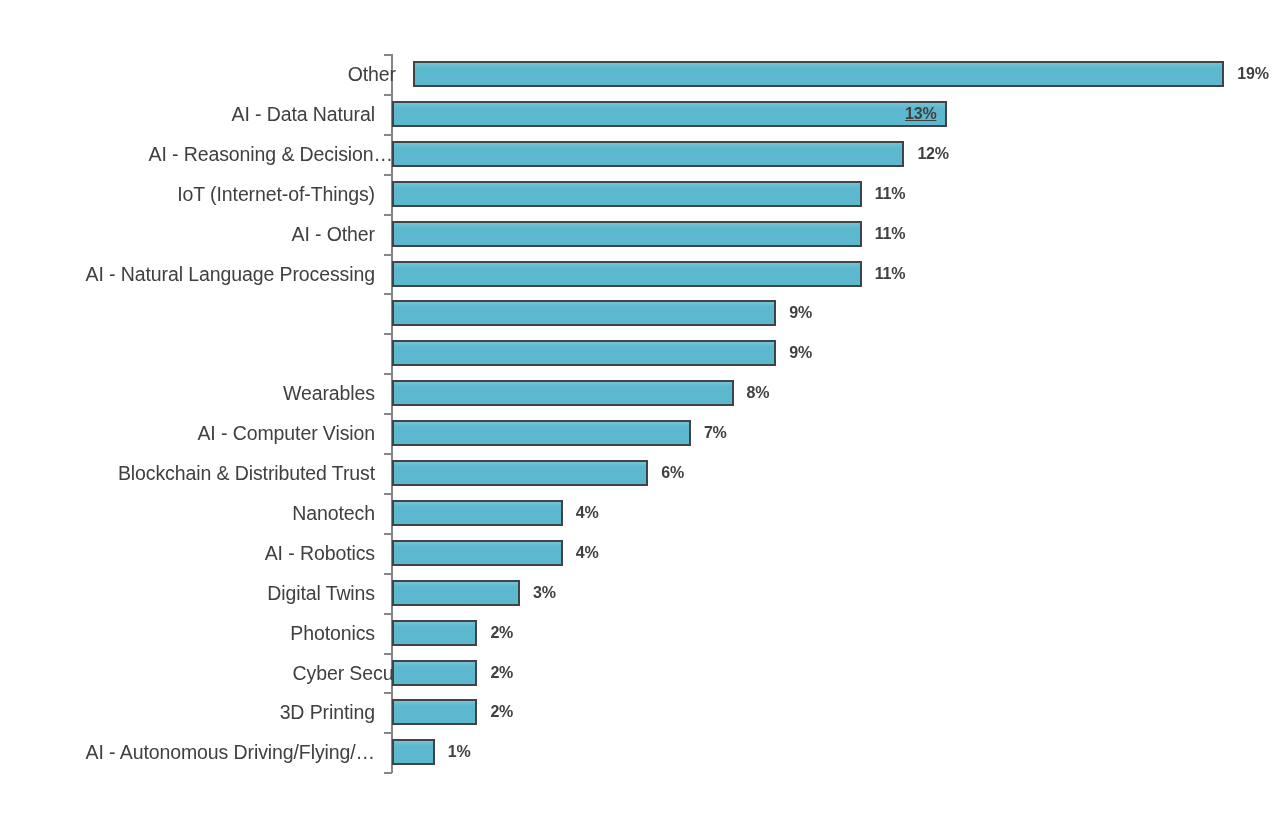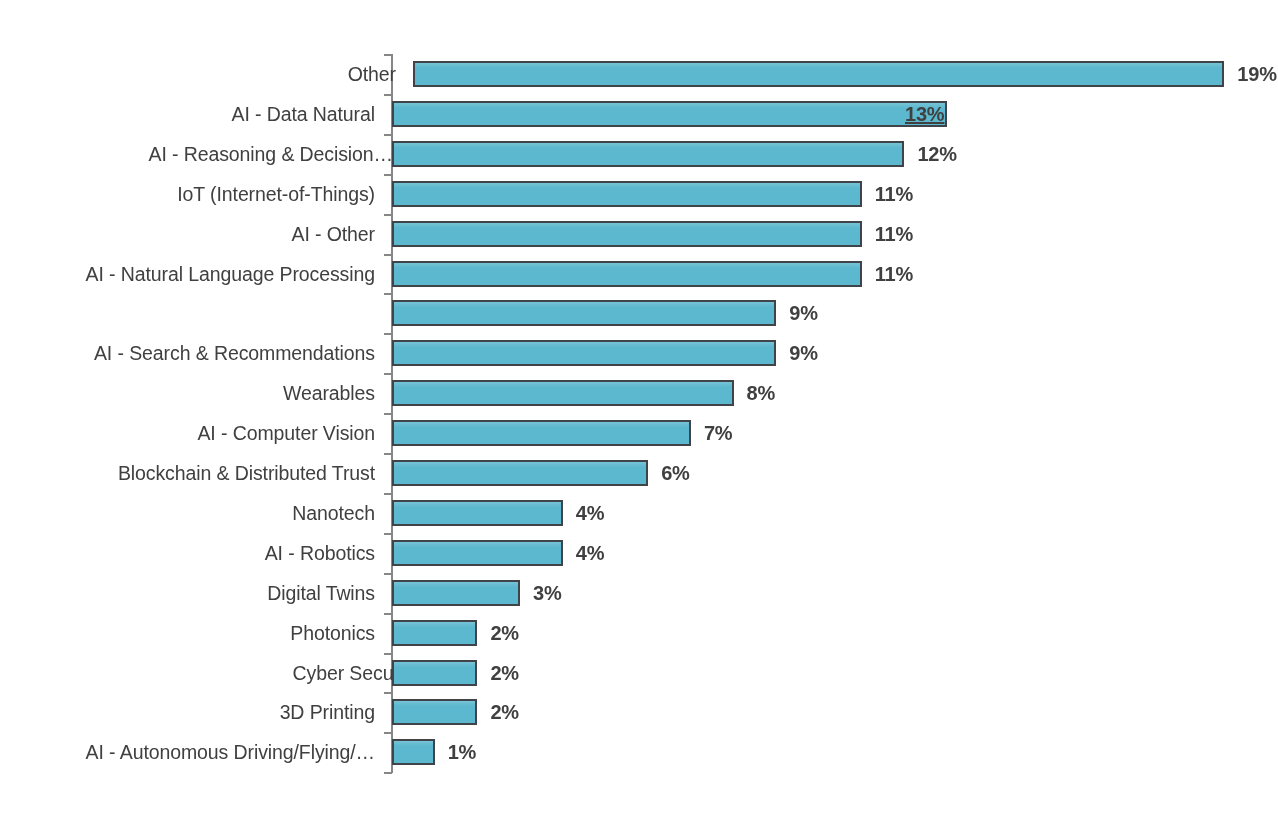--- a/index.html
+++ b/index.html
@@ -99,21 +99,21 @@
     background: linear-gradient(to bottom, rgba(255,255,255,0.16), rgba(255,255,255,0));
     pointer-events: none;
   }
 
   .val-label {
     position: absolute;
     top: 0;
     height: 40px;
     line-height: 40px;
     white-space: nowrap;
-    font-size: 20px;
+    font-size: 16px;
     font-weight: 700;
     color: #404040;
     letter-spacing: -0.2px;
   }
 </style>
 </head>
 <body>
 
 <div id="chart-root">
   <div id="plot-area">
@@ -182,21 +182,20 @@
           </div>
           <div class="val-label" style="left: 874.7px;">11%</div>
         </div>
         <div class="bar-row" style="top: 293.4px;">
           <div class="bar-wrap" style="width: 384.3px;">
             <div class="bar" style="width: 384.3px;"></div>
           </div>
           <div class="val-label" style="left: 789.3px;">9%</div>
         </div>
         <div class="bar-row" style="top: 333.3px;">
-          <div class="cat-label">AI - Search &amp; Recommendations</div>
           <div class="bar-wrap" style="width: 384.3px;">
             <div class="bar" style="width: 384.3px;"></div>
           </div>
           <div class="val-label" style="left: 789.3px;">9%</div>
         </div>
         <div class="bar-row" style="top: 373.2px;">
           <div class="cat-label">Wearables</div>
           <div class="bar-wrap" style="width: 341.6px;">
             <div class="bar" style="width: 341.6px;"></div>
           </div>

